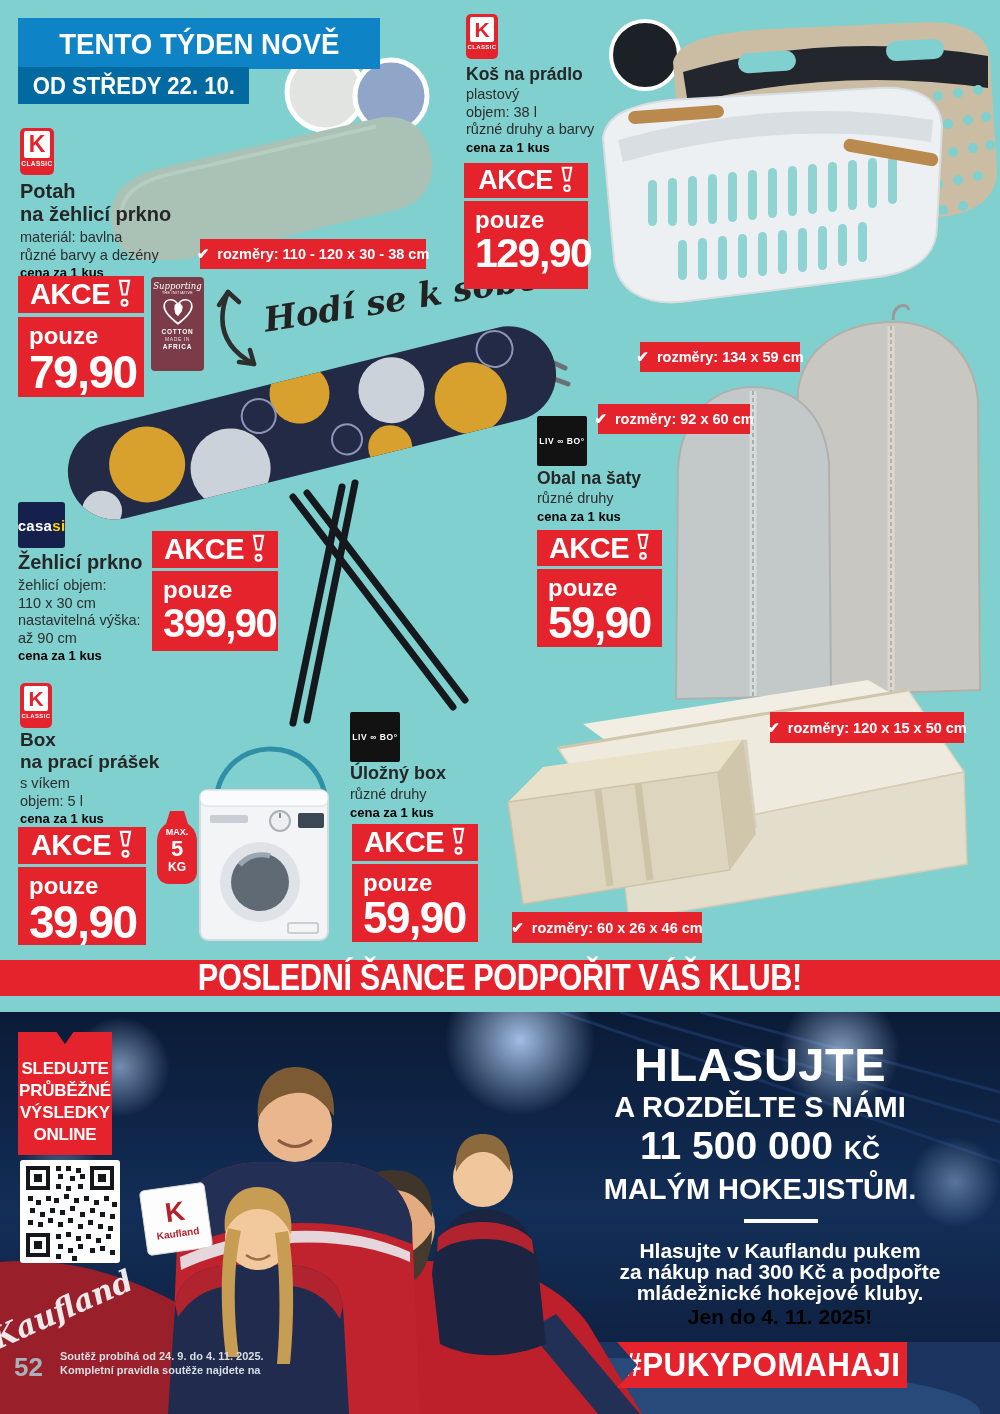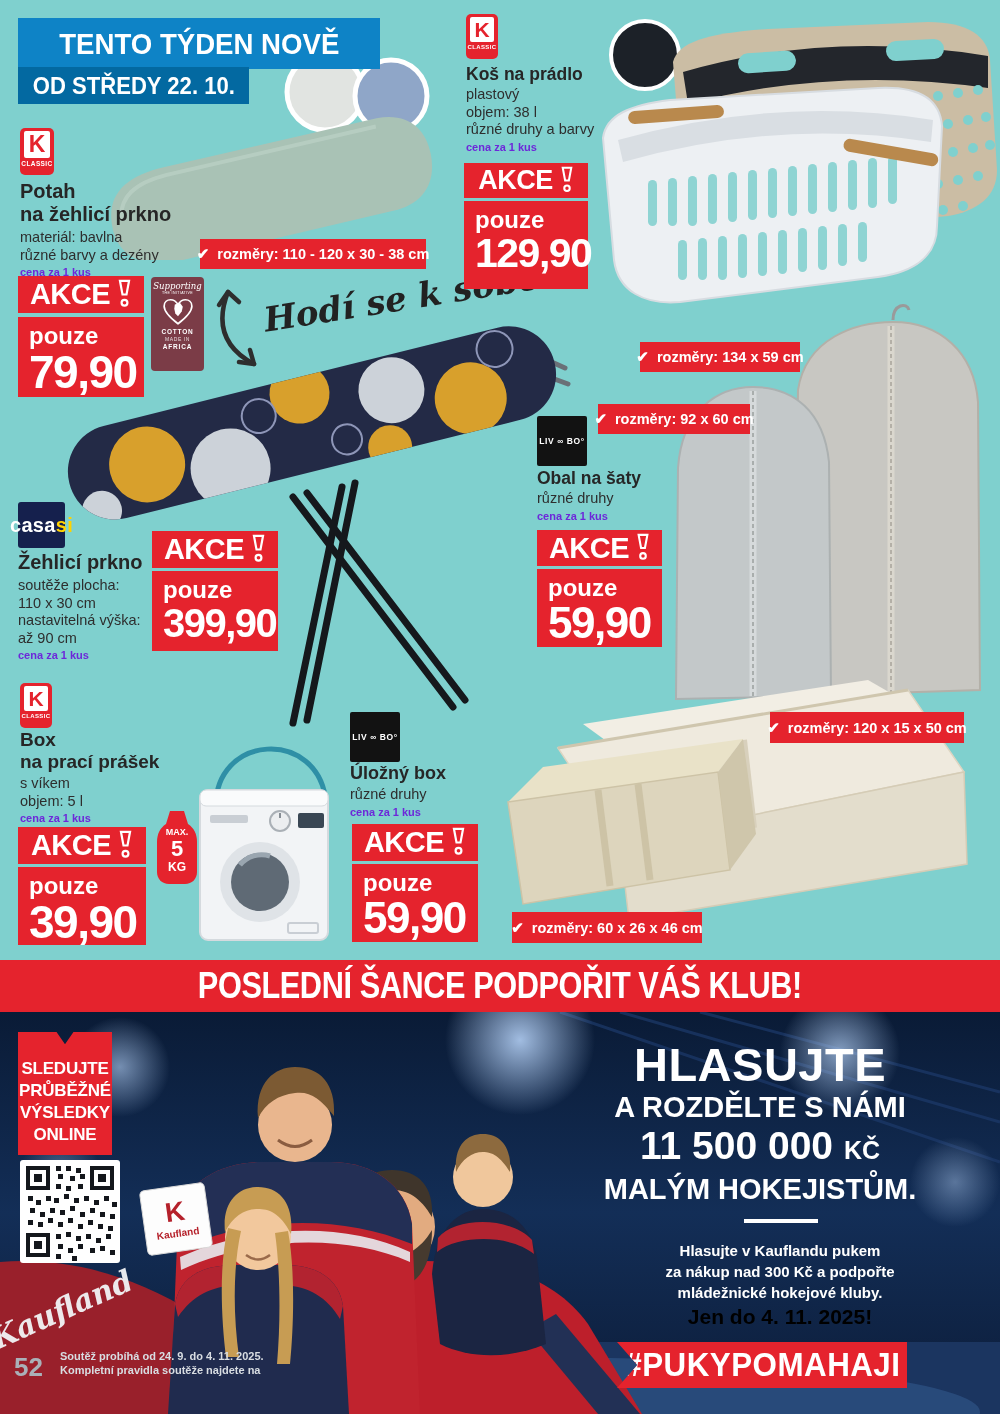--- a/index.html
+++ b/index.html
@@ -8,28 +8,28 @@
   .abs{position:absolute;}
   .z1{z-index:1}.z2{z-index:2}.z3{z-index:3}
   
   .banner-blue{background:#0e83c6;color:#fff;display:flex;align-items:center;justify-content:center;}
   .banner-red{background:#0369a1;color:#fff;display:flex;align-items:center;justify-content:center;}
   .banner-blue span,.banner-red span{display:inline-block;font-weight:800;transform:scaleX(.92);white-space:nowrap;}
   
   .klogo{background:#e5232d;border-radius:5px;display:flex;flex-direction:column;align-items:center;justify-content:flex-start;padding:3px 3px 2px;box-sizing:border-box;}
   .klogo-inner{background:#fff;border-radius:2px;width:26px;height:27px;color:#e5232d;font-weight:900;font-size:23px;line-height:27px;text-align:center;}
   .klogo-band{color:#fff;font-size:6.5px;font-weight:700;letter-spacing:.4px;margin-top:2px;}
-  .casasi{background:#15204d;border-radius:3px;color:#fff;display:flex;align-items:center;justify-content:center;font-weight:800;font-size:20px;letter-spacing:.3px;}
+  .casasi{background:#15204d;border-radius:3px;color:#fff;display:flex;align-items:center;justify-content:center;font-weight:800;font-size:15px;letter-spacing:.3px;}
   .casasi .si{color:#ffd200;}
   .livbo{background:#121212;border-radius:2px;color:#fff;display:flex;align-items:center;justify-content:center;font-weight:700;font-size:8.5px;letter-spacing:.6px;}
   
   .pname{display:block;font-weight:800;font-size:19px;line-height:22px;color:#262626;}
   .pname-lg{font-size:20px;line-height:23px;}
   .pline{display:block;font-weight:500;font-size:14.5px;line-height:17.5px;color:#2e2e2e;}
-  .pnote{display:block;font-weight:800;font-size:11px;line-height:17.5px;color:#6d28d9;}
+  .pnote{display:block;font-weight:800;font-size:13px;line-height:17.5px;color:#000000;}
   
   .akce{background:#e5232d;color:#fff;display:flex;align-items:center;justify-content:center;gap:7px;}
   .akce-lbl{font-weight:800;font-size:29px;letter-spacing:-.5px;}
   .pouzebox{background:#e5232d;color:#fff;padding:6px 0 4px 11px;box-sizing:border-box;}
   .pouze-lbl{display:block;font-weight:700;font-size:24px;line-height:26px;}
   .price{display:block;font-weight:800;letter-spacing:-1.5px;line-height:1.02;}
   
   .dims{background:#e5232d;color:#fff;display:flex;align-items:center;justify-content:center;gap:8px;font-weight:700;font-size:14.5px;white-space:nowrap;}
   .dims .chk{font-size:15px;}
   
@@ -50,21 +50,21 @@
   .band span{display:inline-block;font-weight:800;font-size:37px;transform:scaleX(.83);white-space:nowrap;letter-spacing:-.5px;}
   .tag{background:#e5232d;color:#fff;text-align:center;clip-path:polygon(0 0,41% 0,50% 10%,59% 0,100% 0,100% 100%,0 100%);display:flex;flex-direction:column;align-items:center;justify-content:flex-end;padding-bottom:9px;box-sizing:border-box;}
   .tag span{display:block;font-weight:800;font-size:17px;line-height:22px;letter-spacing:-.2px;}
   .headline{color:#fff;text-align:center;}
   .hl1{display:block;font-weight:800;font-size:47px;line-height:50px;letter-spacing:.5px;}
   .hl2{display:block;font-weight:800;font-size:29px;line-height:34px;}
   .hl3{display:block;font-weight:800;font-size:39px;line-height:44px;}
   .hl3u{font-size:25px;}
   .hl4{display:block;font-weight:800;font-size:29px;line-height:34px;}
   .divider{background:#fff;height:4px;}
-  .cbody{color:#fff;text-align:center;font-weight:600;font-size:15px;line-height:21px;}
+  .cbody{color:#fff;text-align:center;font-weight:600;font-size:21px;line-height:21px;}
   .cbody span{display:block;}
   .deadline{color:#000000;text-align:center;font-weight:800;font-size:21px;}
   .hashtag{background:#e5232d;color:#fff;display:flex;align-items:center;justify-content:center;clip-path:polygon(0 0,100% 0,100% 100%,0 100%,7% 50%);}
   .hashtag span{font-weight:800;font-size:33px;letter-spacing:.5px;transform:scaleX(.95);}
   .legal{color:#d8dde2;font-size:11px;line-height:13.5px;font-weight:600;}
   .legal span{display:block;}
   .legal-url{color:#fff;font-weight:800;font-size:22px;letter-spacing:.2px;}
   .pagenum{color:#aab0b8;font-weight:700;font-size:26px;}
   .jersey-script{font-family:"DejaVu Serif",serif;font-style:italic;font-weight:800;color:#f2f4f6;font-size:30px;transform:rotate(-24deg);opacity:.95;}
   .patch{background:#fdfdfd;border:1px solid #d8d8d8;border-radius:5px;transform:rotate(-8deg);display:flex;flex-direction:column;align-items:center;justify-content:center;box-sizing:border-box;}
@@ -292,21 +292,21 @@
     <span class="pouze-lbl">pouze</span>
     <span class="price" style="font-size:44px;">59,90</span>
   </div>
 
   <div class="abs casasi z2" style="left:18px;top:502px;width:47px;height:46px;">
     <span>casa</span>
       <span class="si">si</span>
   </div>
   <div class="abs z2" style="left:18px;top:551px;width:180px;">
     <span class="pname pname-lg">Žehlicí prkno</span>
-    <span class="pline" style="margin-top:3px;">soutěže plocha:</span>
+    <span class="pline" style="margin-top:3px;">žehlicí objem:</span>
     <span class="pline">110 x 30 cm</span>
     <span class="pline">nastavitelná výška:</span>
     <span class="pline">až 90 cm</span>
     <span class="pnote">cena za 1 kus</span>
   </div>
   <div class="abs akce z2" style="left:152px;top:531px;width:126px;height:37px;">
     <span class="akce-lbl">AKCE</span>
     <svg width="15" height="31" viewBox="0 0 16 34">
         <path d="M3,2 L13,2 L10.2,17 L5.8,17 Z" fill="none" stroke="#fff" stroke-width="2.4"></path>
         <circle cx="8" cy="26" r="3.2" fill="none" stroke="#fff" stroke-width="2.4"></circle>
@@ -398,21 +398,21 @@
     <svg width="15" height="31" viewBox="0 0 16 34">
         <path d="M3,2 L13,2 L10.2,17 L5.8,17 Z" fill="none" stroke="#fff" stroke-width="2.4"></path>
         <circle cx="8" cy="26" r="3.2" fill="none" stroke="#fff" stroke-width="2.4"></circle>
       </svg>
   </div>
   <div class="abs pouzebox z2" style="left:352px;top:864px;width:126px;height:78px;">
     <span class="pouze-lbl">pouze</span>
     <span class="price" style="font-size:44px;">59,90</span>
   </div>
 
-  <div class="abs band z3" style="left:0;top:960px;width:1000px;height:52px;">
+  <div class="abs band z3" style="left:0;top:960px;width:1000px;height:36px;">
     <span>POSLEDNÍ ŠANCE PODPOŘIT VÁŠ KLUB!</span>
   </div>
 
   <svg class="abs z1" style="left:0;top:1012px;" width="1000" height="402" viewBox="0 0 1000 402">
     <defs>
       <linearGradient id="sky" x1="0" y1="0" x2="0" y2="1">
         <stop offset="0" stop-color="#0a1b36"></stop>
           <stop offset="0.5" stop-color="#132e57"></stop>
           <stop offset="1" stop-color="#0c1c38"></stop>
       </linearGradient>

